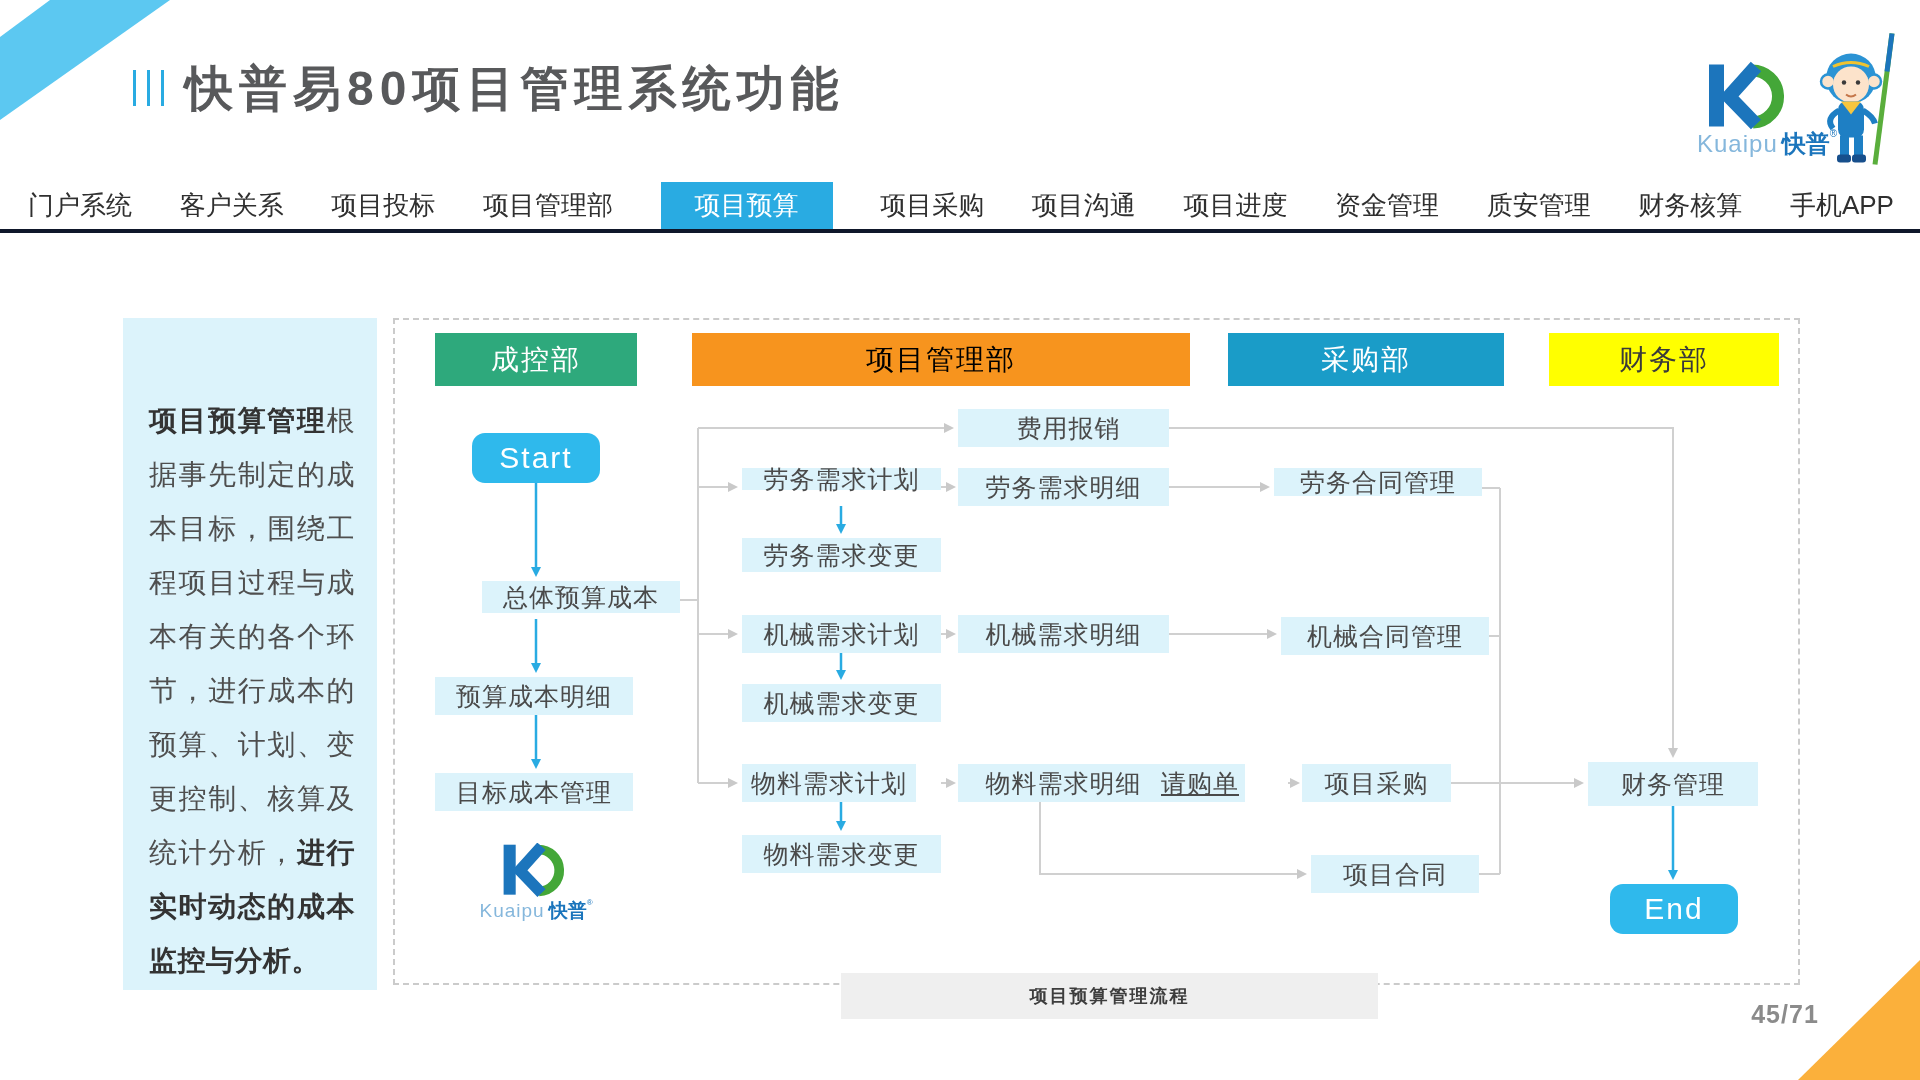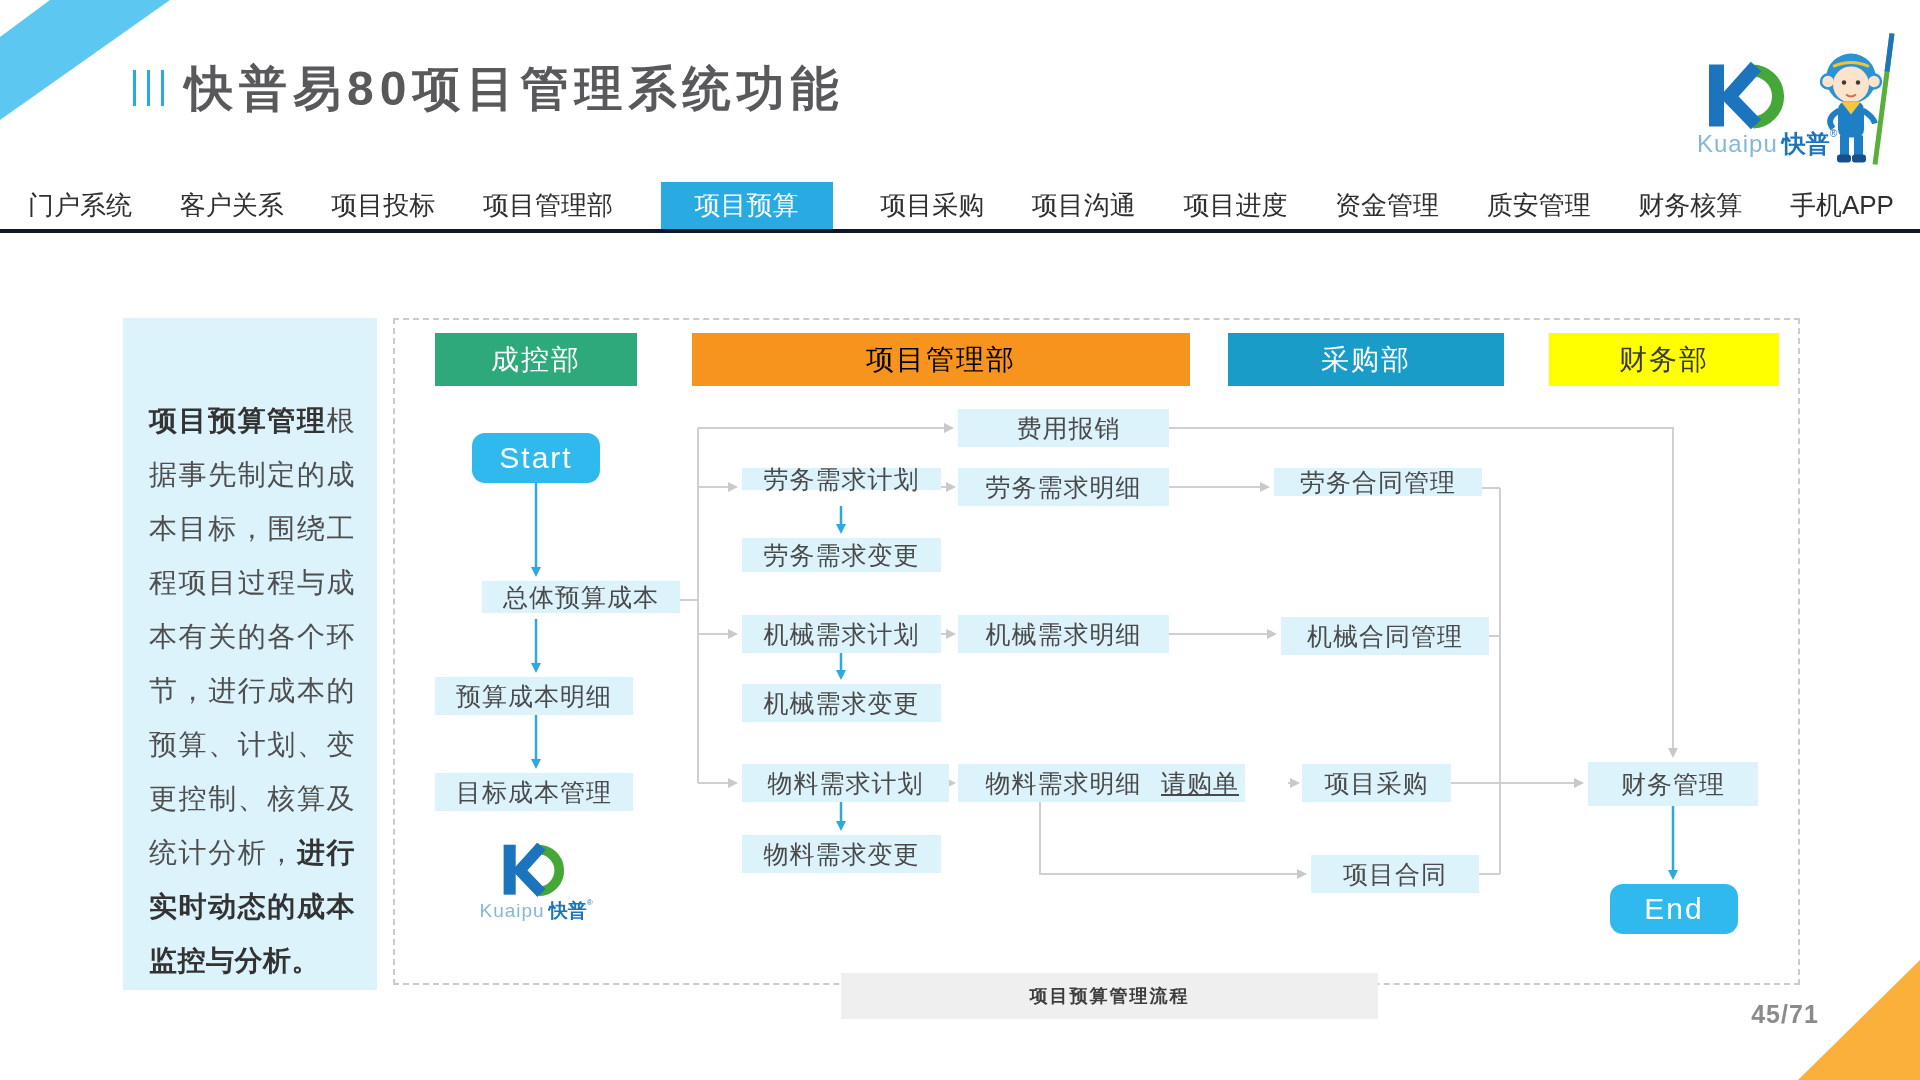--- a/index.html
+++ b/index.html
@@ -184,21 +184,21 @@
 <div class="abs node" style="left:435px;top:773px;width:198px;height:38px;">目标成本管理</div>
 <div class="abs node" style="left:958px;top:409px;width:211px;height:38px;padding-left:10px;">费用报销</div>
 <div class="abs node" style="left:742px;top:468px;width:199px;height:22px;">劳务需求计划</div>
 <div class="abs node" style="left:958px;top:468px;width:211px;height:38px;">劳务需求明细</div>
 <div class="abs node" style="left:1274px;top:468px;width:208px;height:28px;">劳务合同管理</div>
 <div class="abs node" style="left:742px;top:538px;width:199px;height:34px;">劳务需求变更</div>
 <div class="abs node" style="left:742px;top:615px;width:199px;height:38px;">机械需求计划</div>
 <div class="abs node" style="left:958px;top:615px;width:211px;height:38px;">机械需求明细</div>
 <div class="abs node" style="left:1281px;top:617px;width:208px;height:38px;">机械合同管理</div>
 <div class="abs node" style="left:742px;top:684px;width:199px;height:38px;">机械需求变更</div>
-<div class="abs node" style="left:742px;top:764px;width:207px;height:38px;">物料需求计划</div>
+<div class="abs node" style="left:742px;top:764px;width:174px;height:38px;">物料需求计划</div>
 <div class="abs node" style="left:958px;top:764px;width:211px;height:38px;">物料需求明细</div>
 <div class="abs node" style="left:1155px;top:764px;width:90px;height:38px;text-decoration:underline;">请购单</div>
 <div class="abs node" style="left:1302px;top:764px;width:149px;height:38px;">项目采购</div>
 <div class="abs node" style="left:742px;top:835px;width:199px;height:38px;">物料需求变更</div>
 <div class="abs node" style="left:1311px;top:855px;width:168px;height:38px;">项目合同</div>
 <div class="abs node" style="left:1588px;top:762px;width:170px;height:44px;">财务管理</div>
 <div class="abs node-pill" style="left:1610px;top:884px;width:128px;height:50px;">End</div>
 
 <svg class="abs small-logo" width="70" height="56" viewBox="0 0 82 66">
   <use href="#kpmark" transform="translate(4,2) scale(0.95)"></use>

